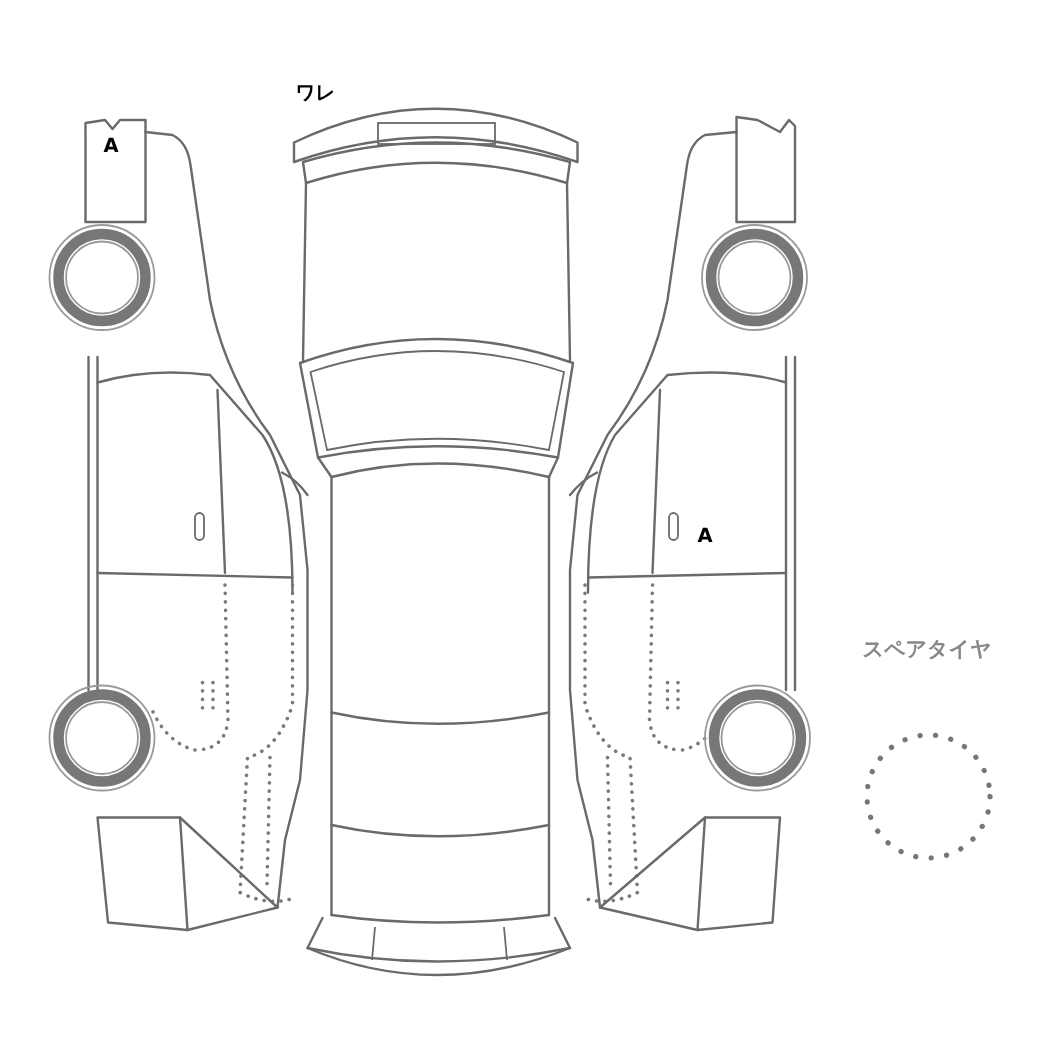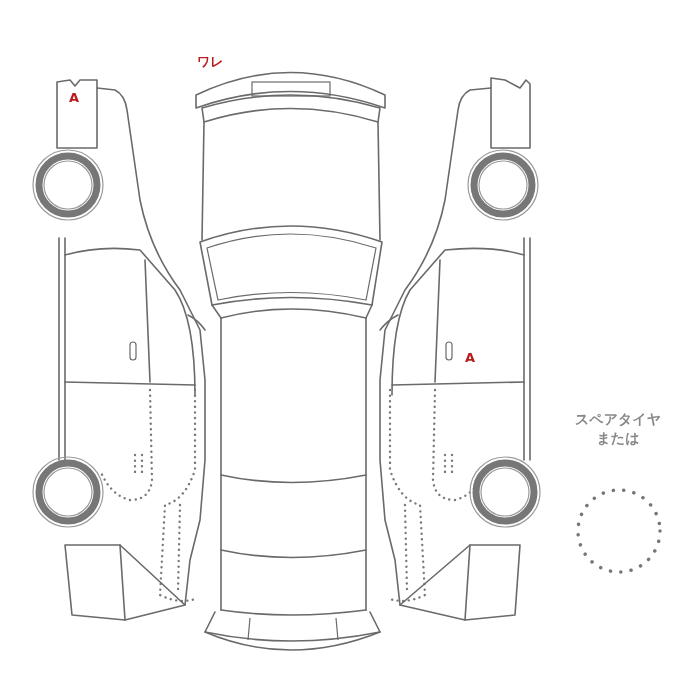--- a/index.html
+++ b/index.html
@@ -3,22 +3,22 @@
   <meta charset="utf-8">
   <style>
     html, body { margin: 0; padding: 0; background: #ffffff; }
     body { width: 700px; height: 700px; position: relative; overflow: hidden; font-family: "DejaVu Sans", sans-serif; }
     #diagram { position: absolute; left: 0; top: 0; width: 700px; height: 700px; }
     .ln { fill: none; stroke: #6a6a6a; stroke-width: 1.6; stroke-linejoin: round; stroke-linecap: round; }
     .ln2 { fill: none; stroke: #6a6a6a; stroke-width: 1.2; }
     .dot { fill: none; stroke: #7a7a7a; stroke-width: 2.4; stroke-dasharray: 0.1 5.5; stroke-linecap: round; }
     .tire-outer { fill: none; stroke: #777; stroke-width: 7; }
     .tire-ring { fill: none; stroke: #9a9a9a; stroke-width: 1.2; }
-    .mark { position: absolute; font-weight: bold; font-size: 13px; color: #b91c1c; font-family: "DejaVu Sans", sans-serif; }
-    .spare-label { position: absolute; left: 558px; top: 410px; width: 120px; text-align: center; color: #888; font-weight: bold; font-size: 14px; line-height: 19px; font-family: "DejaVu Sans", sans-serif; }
+    .mark { position: absolute; font-weight: bold; font-size: 13px; color: #000000; font-family: "DejaVu Sans", sans-serif; }
+    .spare-label { position: absolute; left: 558px; top: 424px; width: 120px; text-align: center; color: #888; font-weight: bold; font-size: 14px; line-height: 19px; font-family: "DejaVu Sans", sans-serif; }
     .spare-circle { position: absolute; left: 575px; top: 487px; width: 88px; height: 88px; }
     .spare-circle circle { fill: none; stroke: #777; stroke-width: 3.5; stroke-dasharray: 0.1 10.3; stroke-linecap: round; }
   </style>
 </head>
 <body>
 
 <svg id="diagram" viewBox="0 0 700 700" xmlns="http://www.w3.org/2000/svg">
 
   <g>
 
@@ -126,17 +126,16 @@
     <path class="ln" d="M470,545 L400,605 L465,620"></path>
   </g>
 </svg>
 
 <div class="mark" style="left:197px; top:53px;">ワレ</div>
 <div class="mark" style="left:69px; top:90px;">A</div>
 <div class="mark" style="left:465px; top:350px;">A</div>
 
 <div class="spare-label">
   <div>スペアタイヤ</div>
-  <div>または</div>
 </div>
 <svg class="spare-circle" viewBox="0 0 88 88" xmlns="http://www.w3.org/2000/svg">
   <circle cx="44" cy="44" r="41"></circle>
 </svg>
 
 </body></html>

